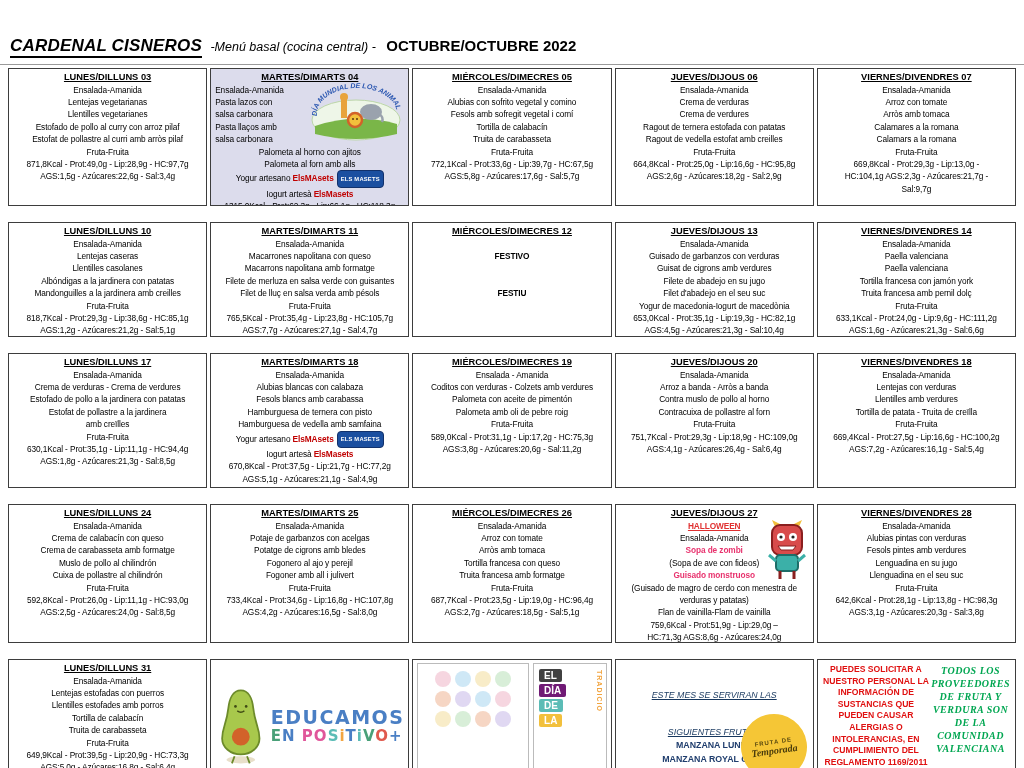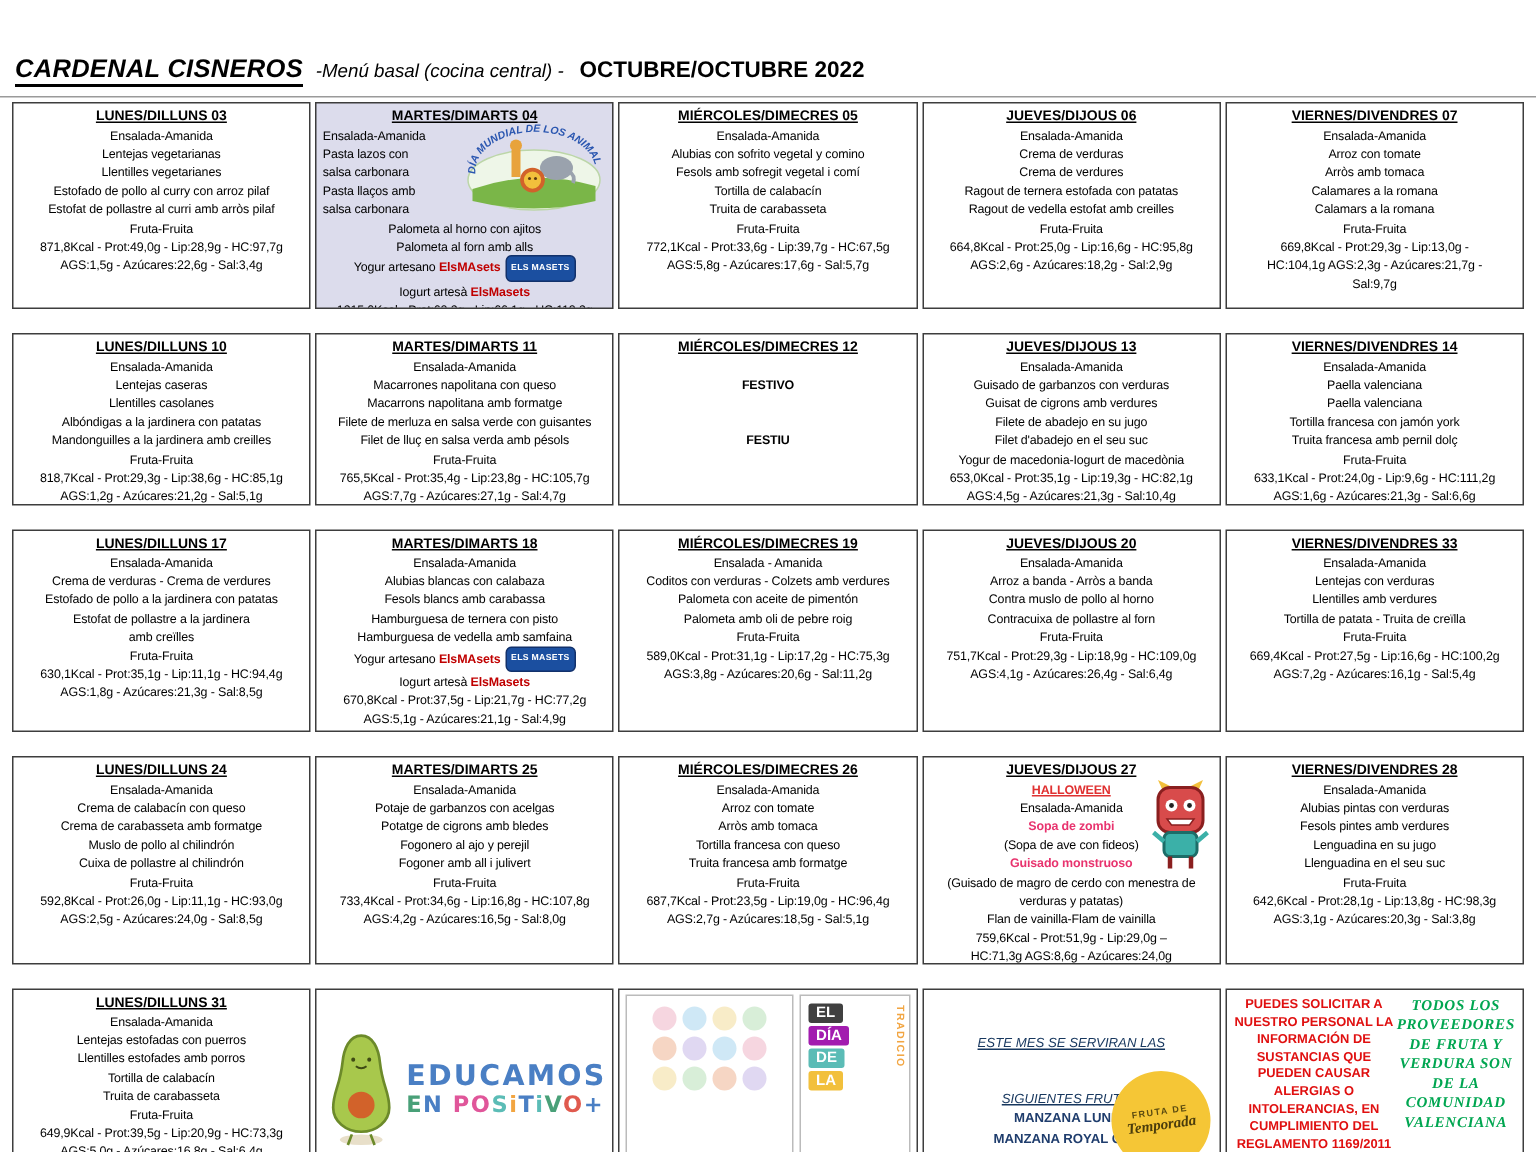--- a/index.html
+++ b/index.html
@@ -245,21 +245,21 @@
           <div class="day-header">JUEVES/DIJOUS 20</div>
           <div class="line">Ensalada-Amanida</div>
           <div class="line">Arroz a banda - Arròs a banda</div>
           <div class="line">Contra muslo de pollo al horno</div>
           <div class="line">Contracuixa de pollastre al forn</div>
           <div class="line">Fruta-Fruita</div>
           <div class="line">751,7Kcal - Prot:29,3g - Lip:18,9g - HC:109,0g</div>
           <div class="line">AGS:4,1g - Azúcares:26,4g - Sal:6,4g</div>
         </div>
         <div class="cell">
-          <div class="day-header">VIERNES/DIVENDRES 33</div>
+          <div class="day-header">VIERNES/DIVENDRES 18</div>
           <div class="line">Ensalada-Amanida</div>
           <div class="line">Lentejas con verduras</div>
           <div class="line">Llentilles amb verdures</div>
           <div class="line">Tortilla de patata - Truita de creïlla</div>
           <div class="line">Fruta-Fruita</div>
           <div class="line">669,4Kcal - Prot:27,5g - Lip:16,6g - HC:100,2g</div>
           <div class="line">AGS:7,2g - Azúcares:16,1g - Sal:5,4g</div>
         </div>
       </div>
     <div class="week-row r4" id="week3">
@@ -378,21 +378,21 @@
               <div class="dot" style="background: rgb(248, 236, 200);"></div>
               <div class="dot" style="background: rgb(216, 238, 216);"></div>
               <div class="dot" style="background: rgb(246, 214, 196);"></div>
               <div class="dot" style="background: rgb(224, 216, 242);"></div>
             </div>
           <div class="vadebo-label" id="vadebo-label"><span style="color: rgb(59, 176, 168);">va </span><span style="color: rgb(224, 86, 154);">de </span><span style="color: #ec4899; text-decoration: underline;">bo!</span></div>
         </div>
         <div class="poster-card diacard">
           <div id="dia-chips" style="display:flex;flex-direction:column;align-items:flex-start;">
               <span class="dia-chip" style="background: #404040;">EL</span>
-              <span class="dia-chip" style="background: #a21caf;">DÍA</span>
+              <span class="dia-chip" style="background: #701a75;">DÍA</span>
               <span class="dia-chip" style="background: rgb(91, 188, 182);">DE</span>
               <span class="dia-chip" style="background: rgb(242, 192, 60);">LA</span>
             </div>
           <div class="dia-vert">TRADICIO</div>
         </div>
       </div>
 
       <div class="cell fruits">
         <div class="fruit-title">ESTE MES SE SERVIRAN LAS</div>
         <div class="fruit-title">SIGUIENTES FRUTAS:</div>

